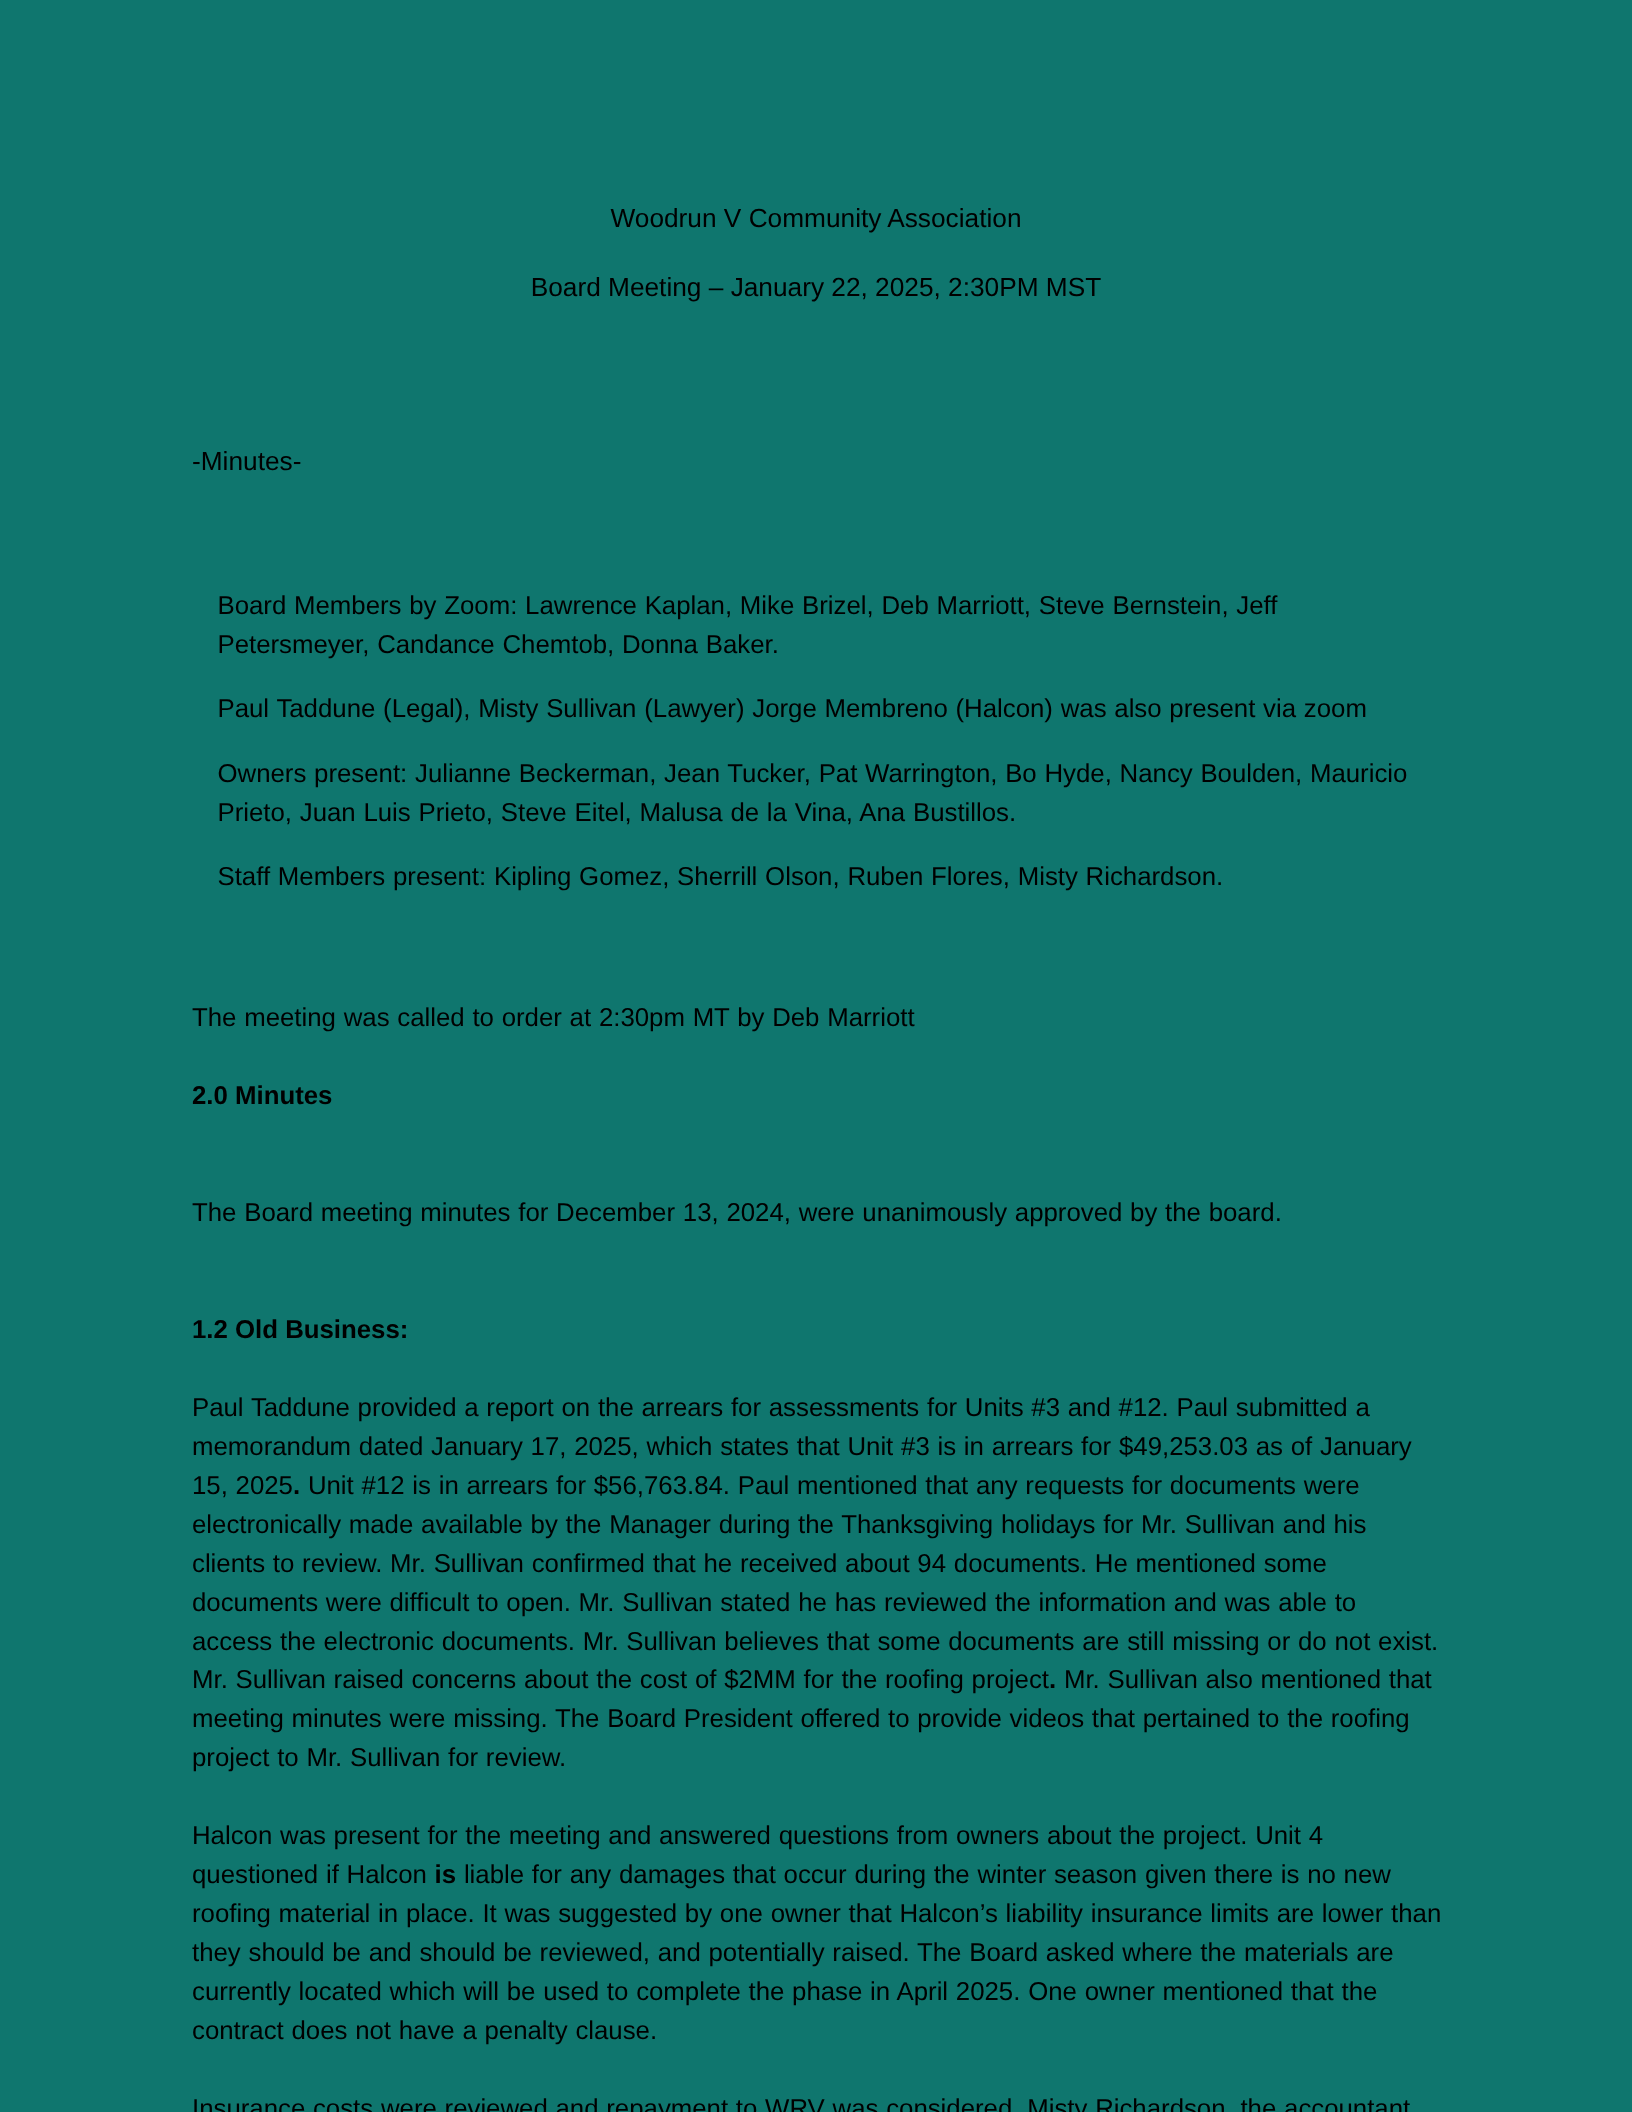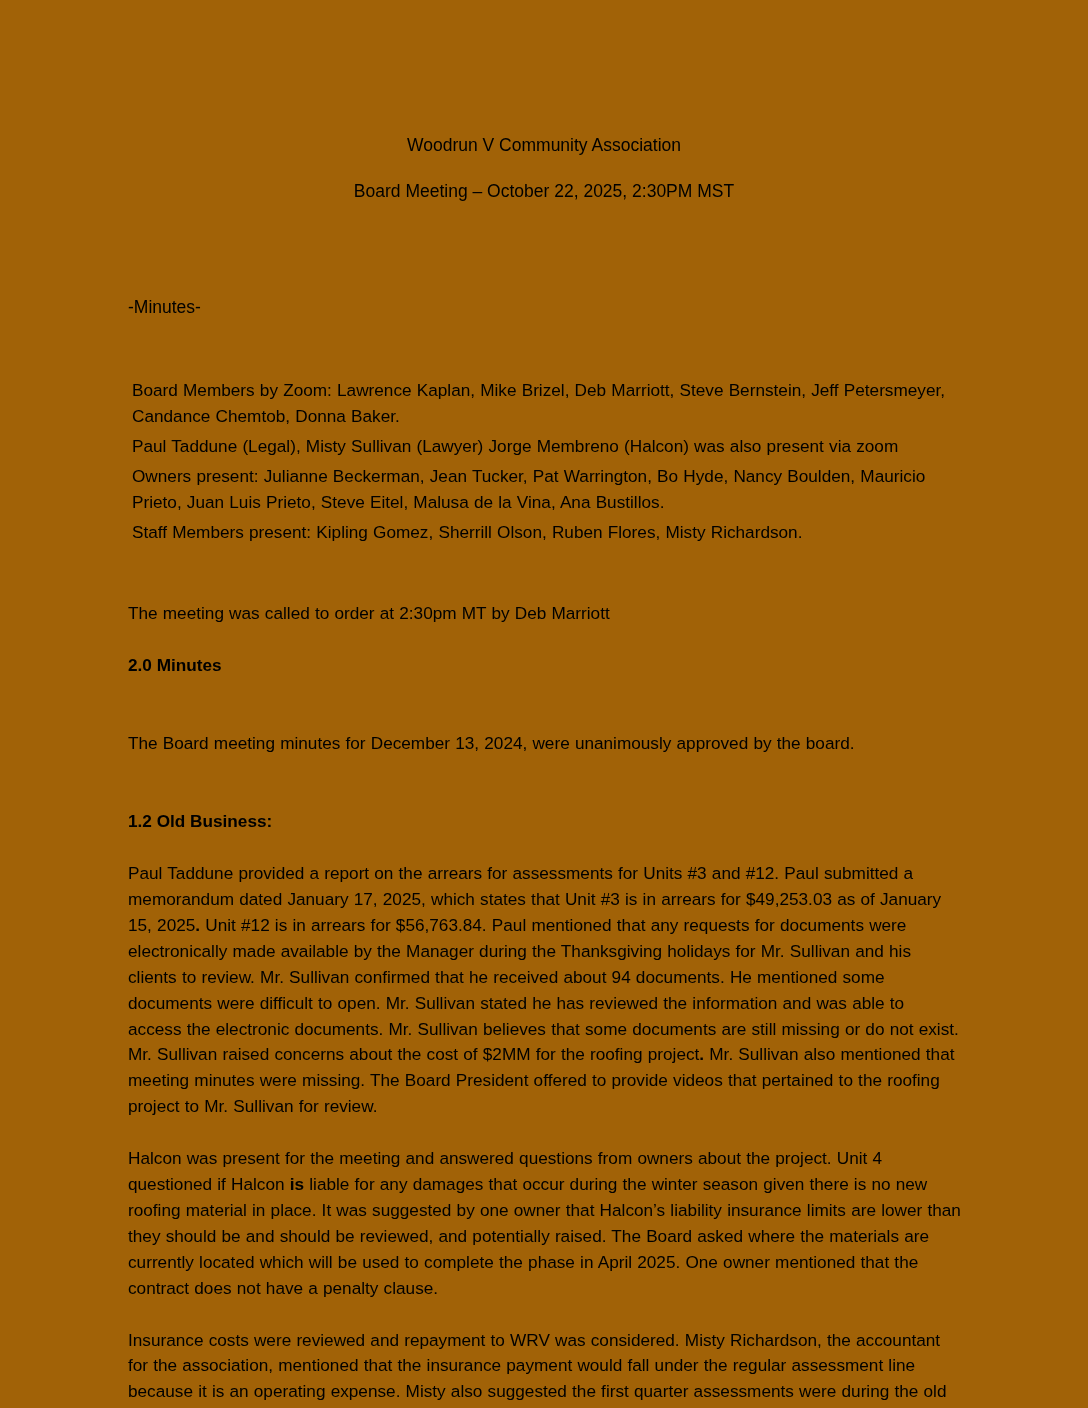--- a/index.html
+++ b/index.html
@@ -12,21 +12,21 @@
   body {
     font-family: "Liberation Sans", sans-serif;
     color: #000000;
   }
 
   .page {
     position: relative;
     width: 1088px;
     height: 1408px;
     margin: 0 auto;
-    background: #a16207;
+    background: #0f766e;
     box-sizing: border-box;
     overflow: hidden;
   }
 
   
   .doc-header {
     position: absolute;
     top: 122px;
     left: 128px;
     width: 832px;
@@ -59,21 +59,21 @@
 
   p.para {
     margin: 0;
     font-size: 17.2px;
     line-height: 25.9px;
     text-align: left;
     word-spacing: 0.4px;
   }
 
   .attendee-block p.para {
-    margin: 4px;
+    margin: 17px;
   }
 
   h2.heading {
     margin: 0;
     font-size: 17.2px;
     line-height: 25.9px;
     font-weight: bold;
   }
 
   .gap-sm { height: 26px; }
@@ -83,21 +83,21 @@
 
   b, strong { font-weight: bold; }
 </style>
 </head>
 <body>
 
 <div class="page">
 
   <div class="doc-header">
     <div class="header-line">Woodrun V Community Association</div>
-    <div class="header-line">Board Meeting – October 22, 2025, 2:30PM MST</div>
+    <div class="header-line">Board Meeting – January 22, 2025, 2:30PM MST</div>
   </div>
 
   <div class="minutes-label">-Minutes-</div>
 
   <div class="body-col">
 
     <div class="attendee-block">
       <p class="para">Board Members by Zoom: Lawrence Kaplan, Mike Brizel, Deb Marriott, Steve Bernstein, Jeff Petersmeyer, Candance Chemtob, Donna Baker.</p>
       <p class="para">Paul Taddune (Legal), Misty Sullivan (Lawyer) Jorge Membreno (Halcon) was also present via zoom</p>
       <p class="para">Owners present: Julianne Beckerman, Jean Tucker, Pat Warrington, Bo Hyde, Nancy Boulden, Mauricio Prieto, Juan Luis Prieto, Steve Eitel, Malusa de la Vina, Ana Bustillos.</p>

